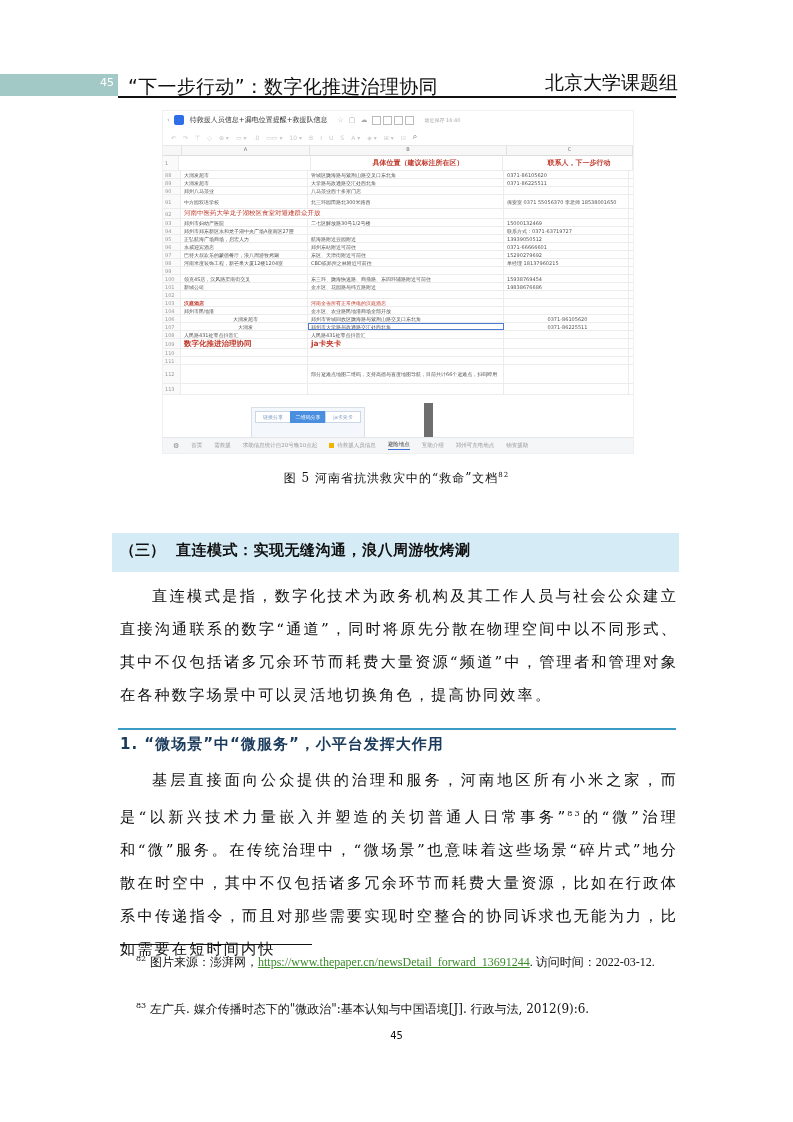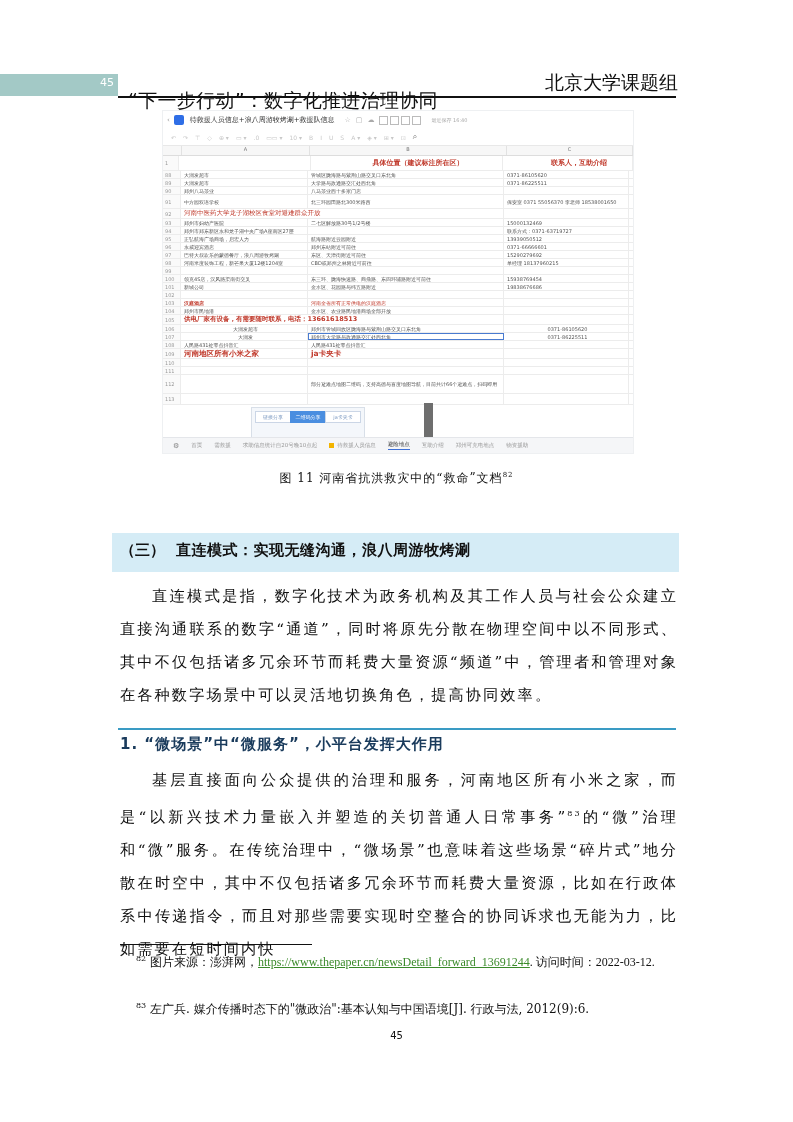--- a/index.html
+++ b/index.html
@@ -2,21 +2,21 @@
 <html><head>
 <meta charset="utf-8">
 <style>
   html, body { margin:0; padding:0; background:#ffffff; }
   body { width:793px; height:1122px; position:relative; overflow:hidden; font-family:"DejaVu Serif", serif; color:#111; }
   .abs { position:absolute; }
 
   
   .hdr-band { left:0; top:74px; width:118px; height:22px; background:#a3c9c6; }
   .hdr-num { left:78px; top:76px; width:36px; font-family:"DejaVu Sans", sans-serif; font-size:11px; color:#ffffff; text-align:right; }
-  .hdr-title { left:128px; top:88px; font-family:"DejaVu Sans", sans-serif; font-size:19px; color:#111; letter-spacing:0.3px; }
+  .hdr-title { left:128px; top:74px; font-family:"DejaVu Sans", sans-serif; font-size:19px; color:#111; letter-spacing:0.3px; }
   .hdr-org { left:545px; top:70px; font-family:"DejaVu Sans", sans-serif; font-size:19px; color:#111; }
   .hdr-rule { left:118px; top:96px; width:558px; height:1.5px; background:#111; }
 
   
   .sheet { left:162px; top:110px; width:470px; height:342px; background:#fff; font-family:"DejaVu Sans", sans-serif; overflow:hidden; border:1px solid #eef0f2; }
   .titlebar { height:18px; display:flex; align-items:center; font-size:7px; color:#555; padding-left:4px; }
   .titlebar .back { color:#999; margin-right:4px; }
   .titlebar .logo { width:10px; height:10px; background:#2f6ee6; border-radius:2px; margin-right:6px; }
   .titlebar .doc-title { color:#333; margin-right:10px; }
   .titlebar .ic { color:#aaa; margin-right:5px; }
@@ -77,21 +77,21 @@
 <div class="abs hdr-band"></div>
 <div class="abs hdr-num">45</div>
 <div class="abs hdr-title">“下一步行动”：数字化推进治理协同</div>
 <div class="abs hdr-org">北京大学课题组</div>
 <div class="abs hdr-rule"></div>
 
 <div class="abs sheet">
   <div class="titlebar">
     <span class="back">‹</span>
     <span class="logo"></span>
-    <span class="doc-title">待救援人员信息+浪八周游牧烤涮+救援队信息</span>
+    <span class="doc-title">待救援人员信息+漏电位置提醒+救援队信息</span>
     <span class="ic">☆</span>
     <span class="ic">▢</span>
     <span class="ic">☁</span>
     <span class="sq"></span>
       <span class="sq"></span>
       <span class="sq"></span>
       <span class="sq"></span>
     <span class="saved">最近保存 16:40</span>
   </div>
   <div class="toolbar">
@@ -117,21 +117,21 @@
   <div class="colhdr">
     <div class="c-rn"></div>
     <div class="c-a">A</div>
     <div class="c-b">B</div>
     <div class="c-c">C</div>
   </div>
   <div class="row hdr-row" style="height:14px;gap:20px;">
     <div class="rn">1</div>
     <div class="a"></div>
     <div class="b">具体位置（建议标注所在区）</div>
-    <div class="c">联系人，互助介绍</div>
+    <div class="c">联系人，下一步行动</div>
   </div>
   <div id="rows">
       <div class="row" style="height: 7px;">
         <div class="rn">88</div>
         <div class="a">大润发超市</div>
         <div class="b">管城区陇海路与紫荆山路交叉口东北角</div>
         <div class="c">0371-86105620</div>
       </div>
       <div class="row" style="height: 7px;">
         <div class="rn">89</div>
@@ -221,46 +221,41 @@
         <div class="a red-b">汉庭酒店</div>
         <div class="b red">河南全省所有正常供电的汉庭酒店</div>
         <div class="c"></div>
       </div>
       <div class="row" style="height: 7px;">
         <div class="rn">104</div>
         <div class="a">郑州市民地港</div>
         <div class="b">金水区、农业路民地港商场全部开放</div>
         <div class="c"></div>
       </div>
-      <div class="row" style="height: 9px;">
-        <div class="rn">105</div>
-        <div class="a red-b" style="width: 323px; font-size: 6.5px;">供电厂家有设备，有需要随时联系，电话：13661618513</div>
-        <div class="c"></div>
-      </div>
       <div class="row" style="height: 7px;">
         <div class="rn">106</div>
         <div class="a center">大润发超市</div>
         <div class="b">郑州市管城回族区陇海路与紫荆山路交叉口东北角</div>
         <div class="c center">0371-86105620</div>
       </div>
       <div class="row" style="height: 7px;">
         <div class="rn">107</div>
         <div class="a center">大润发</div>
         <div class="b sel">郑州市大学路与政通路交汇处西北角</div>
         <div class="c center">0371-86225511</div>
       </div>
       <div class="row" style="height: 7px;">
         <div class="rn">108</div>
         <div class="a">人民路431处零点抖音汇</div>
         <div class="b">人民路431处零点抖音汇</div>
         <div class="c"></div>
       </div>
       <div class="row" style="height: 9px;">
         <div class="rn">109</div>
-        <div class="a red-b big">河南地区所有小米之家</div>
+        <div class="a red-b big">数字化推进治理协同</div>
         <div class="b red-b big">ja卡夹卡</div>
         <div class="c"></div>
       </div>
       <div class="row" style="height: 7px;">
         <div class="rn">110</div>
         <div class="a"></div>
         <div class="b"></div>
         <div class="c"></div>
       </div>
       <div class="row" style="height: 7px;">
@@ -297,21 +292,21 @@
     <span class="tab">需救援</span>
     <span class="tab">求助信息统计自20号晚10点起</span>
     <span class="tab"><span class="yel"></span><span>待救援人员信息</span></span>
     <span class="tab active">避险地点</span>
     <span class="tab">互助介绍</span>
     <span class="tab">郑州可充电地点</span>
     <span class="tab">物资援助</span>
   </div>
 </div>
 
-<div class="abs caption"><span>图 11  河南省抗洪救灾中的“救命”文档</span><sup>82</sup></div>
+<div class="abs caption"><span>图 5  河南省抗洪救灾中的“救命”文档</span><sup>82</sup></div>
 
 <div class="abs sec-band"></div>
 <div class="abs sec-num">（三）</div>
 <div class="abs sec-title">直连模式：实现无缝沟通，浪八周游牧烤涮</div>
 
 <div class="abs para" style="top:580px;">
   <p class="indent">直连模式是指，数字化技术为政务机构及其工作人员与社会公众建立直接沟通联系的数字“通道”，同时将原先分散在物理空间中以不同形式、其中不仅包括诸多冗余环节而耗费大量资源“频道”中，管理者和管理对象在各种数字场景中可以灵活地切换角色，提高协同效率。</p>
 </div>
 
 <div class="abs sub-rule"></div>

